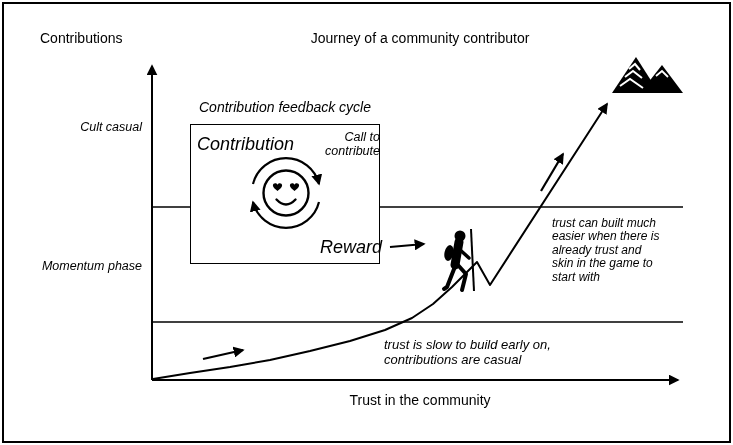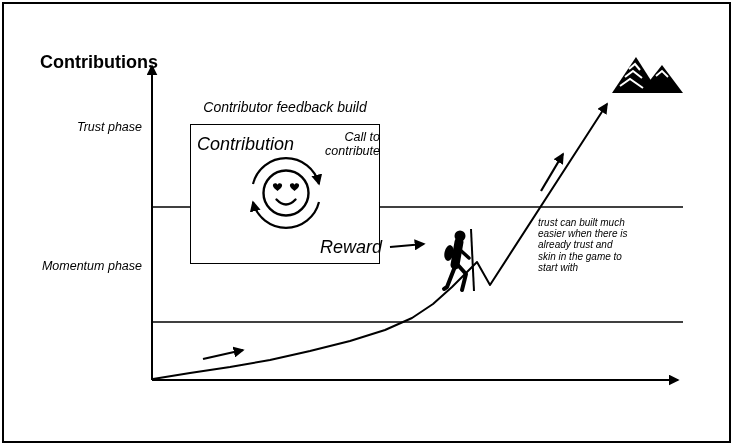--- a/index.html
+++ b/index.html
@@ -3,21 +3,21 @@
 <meta charset="utf-8">
 <style>
   html,body{margin:0;padding:0;background:#fff;}
   .stage{
     position:relative;width:733px;height:445px;background:#fff;overflow:hidden;
     font-family:"Liberation Sans",sans-serif;color:#000;
   }
   .frame{position:absolute;inset:2px;border:2px solid #000;pointer-events:none;}
   svg.layer{position:absolute;left:0;top:0;width:733px;height:445px;}
   .lbl{position:absolute;color:#000;}
-  .bold{font-weight:bold;font-size:18px;margin-top:22px;}
+  .bold{font-weight:normal;font-size:14px;}
   .ital{font-style:italic;}
   .phase{font-style:italic;font-size:12.5px;text-align:right;}
   .multiline{white-space:pre-line;}
   .cycle-box{
     position:absolute;left:190px;top:124px;width:190px;height:140px;
     background:#fff;border:1.5px solid #000;box-sizing:border-box;
   }
   .watermark{font-size:7.5px;color:#c9c9c9;font-style:italic;}
 </style>
 </head>
@@ -76,32 +76,36 @@
       <polygon points="636,57 612,93 659,93" fill="#000"></polygon>
       <polygon points="662,65 640,93 683,93" fill="#000"></polygon>
       <polyline points="629,69 635,64 640,70" stroke="#fff" stroke-width="2" fill="none"></polyline>
       <polyline points="625,77 633,71 642,78" stroke="#fff" stroke-width="2" fill="none"></polyline>
       <polyline points="656,76 662,71 668,77" stroke="#fff" stroke-width="1.8" fill="none"></polyline>
       <polyline points="620,86 630,79 643,88" stroke="#fff" stroke-width="2" fill="none"></polyline>
     </g>
   </svg>
 
   <div class="lbl bold" style="left:40px;top:30px;">Contributions</div>
+  <div class="lbl bold" style="left:160px;top:30px;width:520px;text-align:center;">Journey of a community contributor</div>
 
-  <div class="lbl phase" style="left:18px;top:120px;width:124px;">Trust phase</div>
+  <div class="lbl phase" style="left:18px;top:120px;width:124px;">Cult casual</div>
   <div class="lbl phase" style="left:18px;top:250px;width:124px;margin-top:9px;">Momentum phase</div>
 
-  <div class="lbl ital" style="left:190px;top:99px;width:190px;text-align:center;font-size:14px;">Contributor feedback build</div>
+  <div class="lbl ital" style="left:190px;top:99px;width:190px;text-align:center;font-size:14px;">Contribution feedback cycle</div>
   <div class="lbl ital" style="left:197px;top:134px;font-size:18px;">Contribution</div>
   <div class="lbl ital multiline" style="left:312px;top:130px;width:68px;text-align:right;font-size:12.5px;line-height:1.15;">Call to
 contribute</div>
   <div class="lbl ital" style="left:190px;top:237px;width:192px;text-align:right;font-size:18px;">Reward</div>
 
-  <div class="lbl ital multiline" style="left:538px;top:217px;font-size:10px;line-height:1.12;">trust can built much
+  <div class="lbl ital multiline" style="left:384px;top:338px;font-size:13px;line-height:1.15;">trust is slow to build early on,
+contributions are casual</div>
+  <div class="lbl ital multiline" style="left:552px;top:217px;font-size:12px;line-height:1.12;">trust can built much
 easier when there is
 already trust and
 skin in the game to
 start with</div>
 
+  <div class="lbl bold" style="left:160px;top:392px;width:520px;text-align:center;">Trust in the community</div>
   <div class="lbl watermark" style="left:6px;top:427px;margin-top:48px;">md3pan.net</div>
 
   <div class="frame"></div>
 </div>
 
 </body></html>

